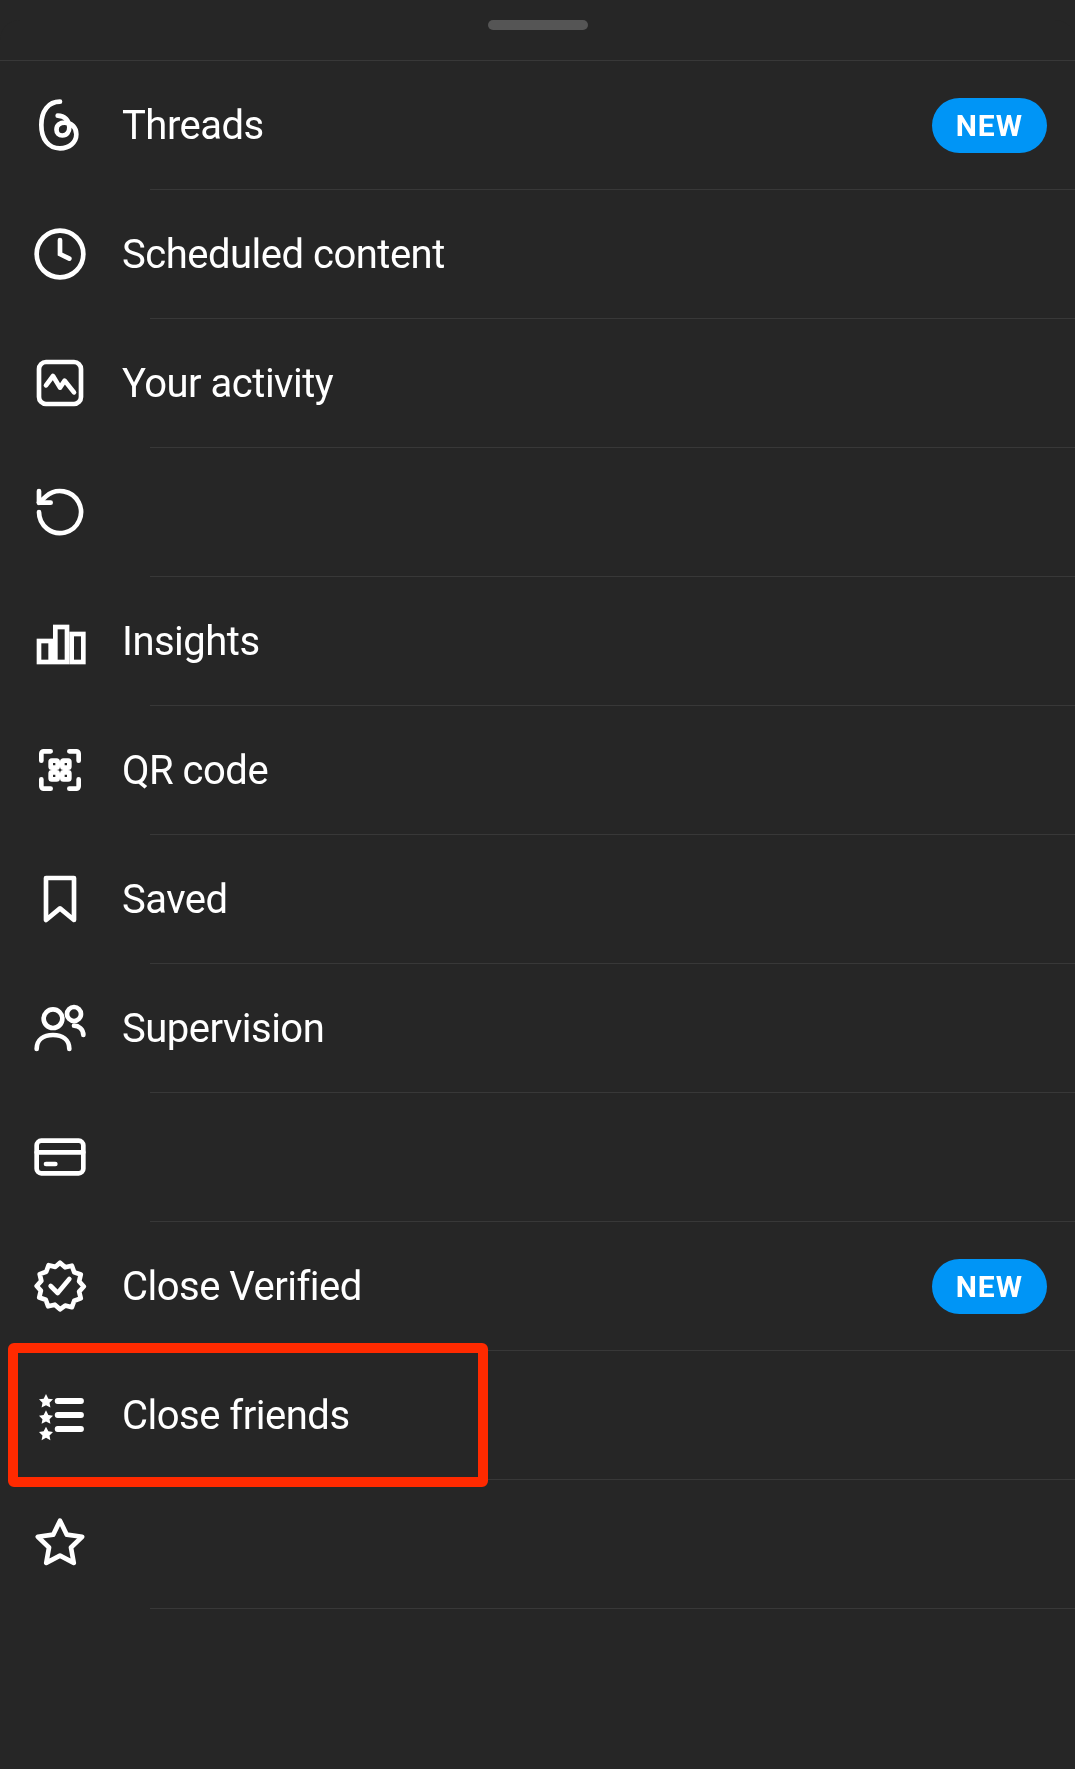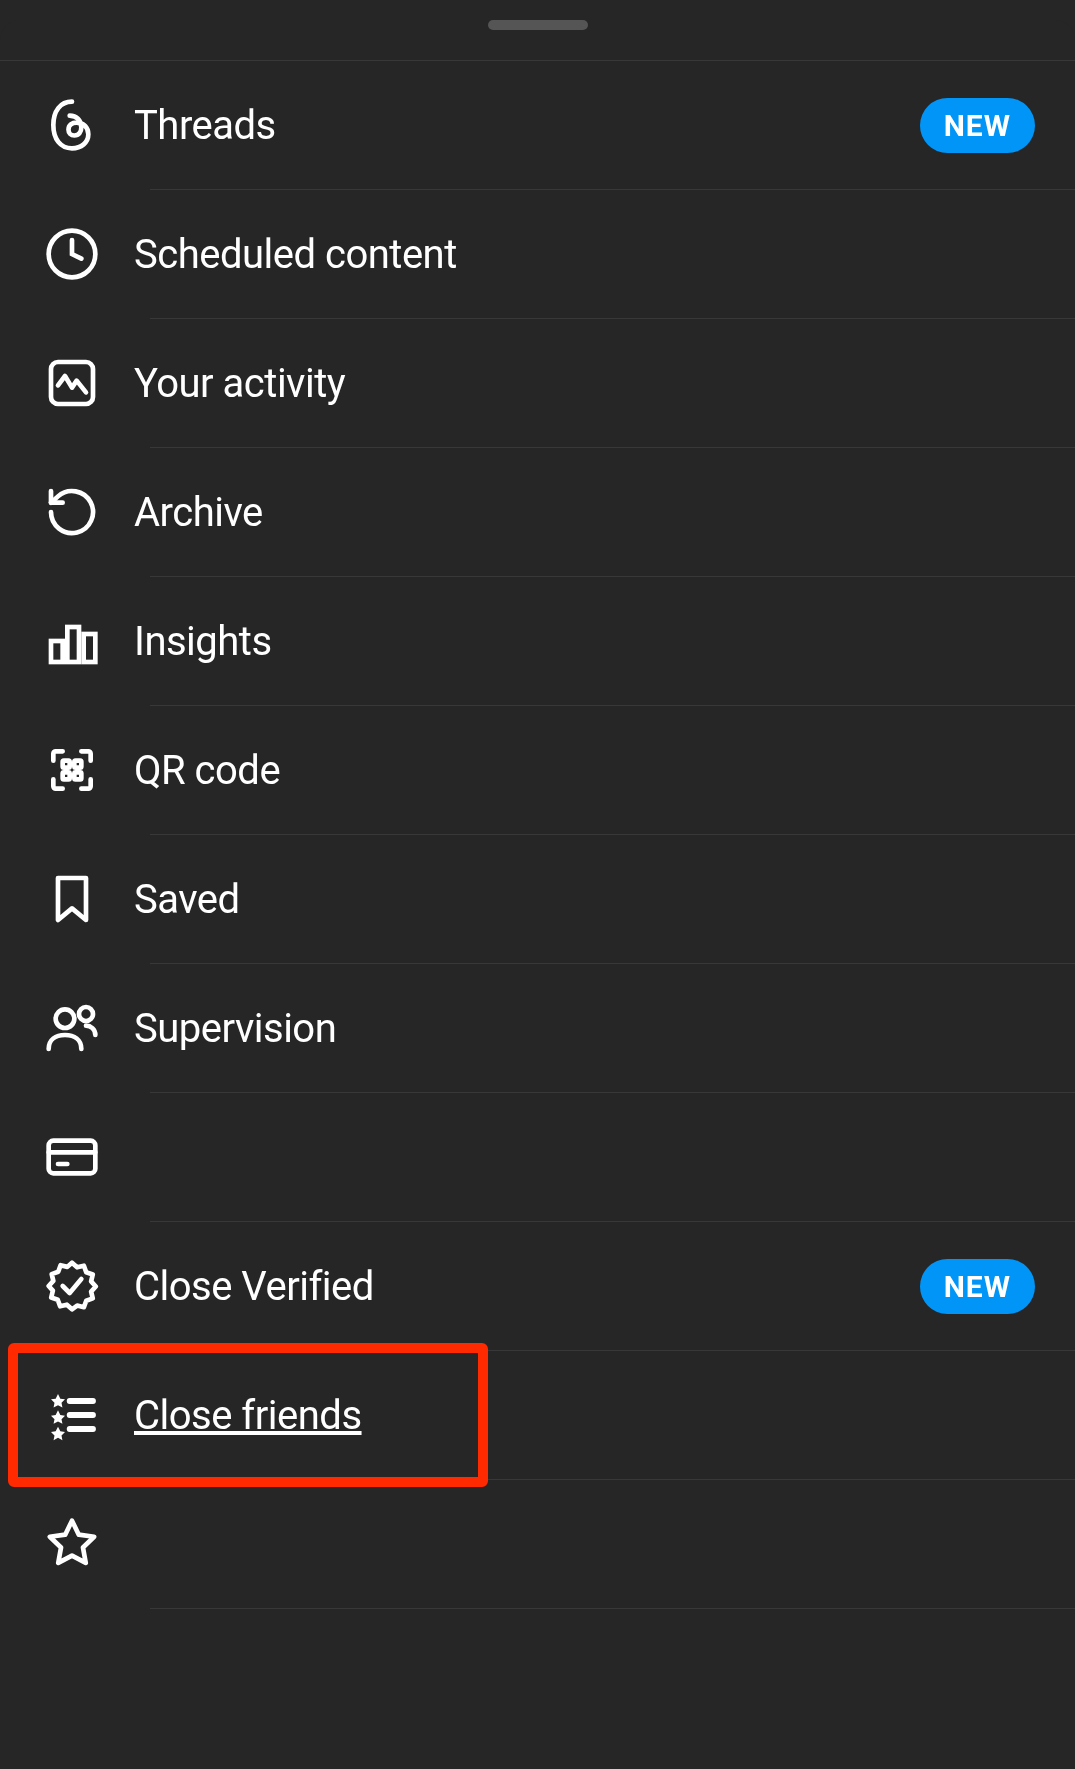--- a/index.html
+++ b/index.html
@@ -67,21 +67,21 @@
       pointer-events: none;
       left: 8px;
       top: -8px;
       width: 480px;
       height: 144px;
       z-index: 10;
     }
     .row {
       display: flex;
       align-items: center;
-      padding: 0 40px;
+      padding: 0 28px;
       height: 128px;
       cursor: pointer;
     }
     .divider {
       height: 1px;
       background-color: #383838;
       margin-left: 150px;
     }
     .top-divider {
       height: 1px;
@@ -128,21 +128,20 @@
   </div>
   <div class="divider"></div>
 
   <div class="row">
     <div class="icon-wrap">
       <svg viewBox="0 0 24 24">
           <path d="M3 12a9 9 0 1 0 3-6.7L3 8" stroke-linecap="round"></path>
           <path d="M3 3v5h5" stroke-linecap="round" stroke-linejoin="round"></path>
         </svg>
     </div>
-    <span class="label">Archive</span>
   </div>
   <div class="divider"></div>
 
   <div class="row">
     <div class="icon-wrap">
       <svg viewBox="0 0 24 24">
           <rect x="3" y="12" width="5" height="9"></rect>
           <rect x="10" y="6" width="5" height="15"></rect>
           <rect x="17" y="9" width="5" height="12"></rect>
         </svg>
@@ -203,21 +202,21 @@
       <svg viewBox="0 0 24 24">
           <path d="M12 2l2.2 2 2.9-.7 1 2.8 2.8 1-.7 2.9 2 2.2-2 2.2.7 2.9-2.8 1-1 2.8-2.9-.7L12 22l-2.2-2-2.9.7-1-2.8-2.8-1 .7-2.9L2 12l2-2.2-.7-2.9 2.8-1 1-2.8 2.9.7L12 2z" stroke-linejoin="round"></path>
           <path d="M8 12l3 3 5-6" stroke-linecap="round" stroke-linejoin="round"></path>
         </svg>
     </div>
     <span class="label">Close Verified</span>
     <span class="badge">NEW</span>
   </div>
   <div class="divider"></div>
 
-  <div class="row" style="position:relative;text-decoration:underline;">
+  <div class="row" style="position:relative;">
     <div class="highlight-box"></div>
     <div class="icon-wrap">
       <svg viewBox="0 0 24 24">
           <path d="M5 5l1-2 1 2 2 .3-1.5 1.5.4 2L6 7.8 4.1 8.8l.4-2L3 5.3 5 5zM5 12l1-2 1 2 2 .3-1.5 1.5.4 2L6 14.8l-1.9 1 .4-2L3 12.3 5 12zM5 19l1-2 1 2 2 .3-1.5 1.5.4 2L6 21.8l-1.9 1 .4-2L3 19.3 5 19z" fill="#ffffff" stroke="none"></path>
           <path d="M11 6h10M11 12h10M11 18h10" stroke-linecap="round" stroke-width="2.5"></path>
         </svg>
     </div>
     <span class="label">Close friends</span>
   </div>
   <div class="divider"></div>

